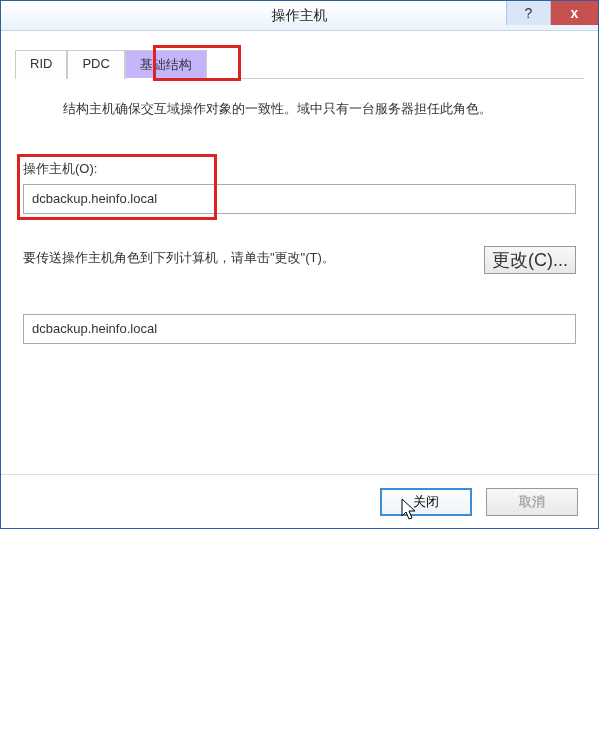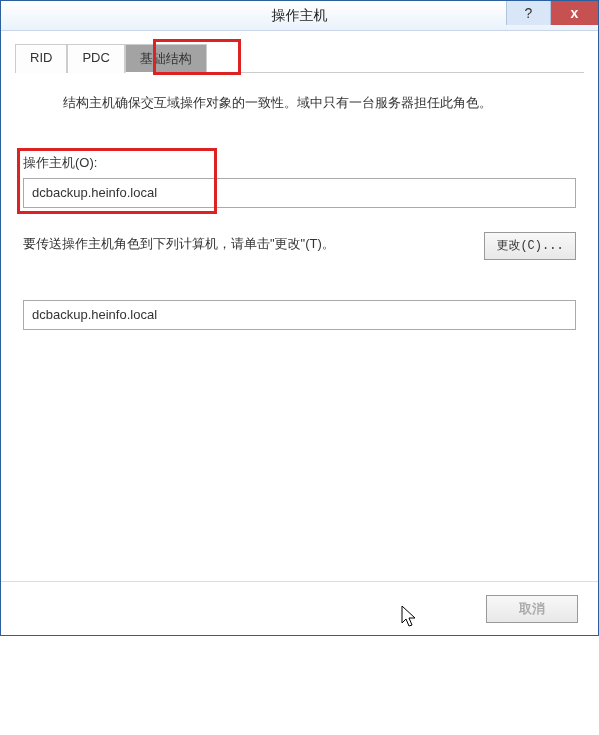--- a/index.html
+++ b/index.html
@@ -10,21 +10,21 @@
     body {
       font-family: "Microsoft YaHei", "Segoe UI", Tahoma, sans-serif;
       font-size: 13px;
       background: #fff;
       width: 599px;
       height: 735px;
       overflow: hidden;
     }
     .window {
       width: 599px;
-      height: 636px;
+      height: 529px;
       border: 1px solid #2b5f9e;
       background: #fff;
       position: relative;
     }
     .titlebar {
       height: 30px;
       background: linear-gradient(to bottom, #ffffff, #eaf2fb);
       border-bottom: 1px solid #c9d6e8;
       display: flex;
       align-items: center;
@@ -56,21 +56,21 @@
       color: #333;
       cursor: pointer;
     }
     .titlebar-btn.close {
       background: #c75050;
       color: #fff;
       width: 48px;
       font-weight: bold;
     }
     .content {
-      padding: 12px 14px 0 14px;
+      padding: 18px 14px 0 14px;
       position: absolute;
       top: 30px;
       left: 0;
       right: 0;
       bottom: 54px;
     }
     .tabs {
       display: flex;
       border-bottom: 1px solid #ccc;
       height: 30px;
@@ -82,21 +82,21 @@
       border-bottom: none;
       background: #fdfdfd;
       margin-right: 0;
       font-size: 13px;
       cursor: pointer;
       position: relative;
       top: 1px;
       color: #333;
     }
     .tab.active {
-      background: #a3a3a3;
+      background: #c4b5fd;
       border-bottom: 1px solid #fff;
       z-index: 2;
     }
     .tab-highlight {
       position: absolute;
       border: 3px solid #d22;
       pointer-events: none;
       z-index: 10;
     }
     .tab-highlight.tab3 {
@@ -109,21 +109,21 @@
       padding: 20px 8px 8px 8px;
     }
     .desc-text {
       color: #333;
       line-height: 1.6;
       margin-bottom: 40px;
       margin-left: 40px;
     }
     .field-group {
       position: relative;
-      margin-bottom: 24px;
+      margin-bottom: 32px;
     }
     .field-label {
       color: #333;
       margin-bottom: 6px;
       display: block;
     }
     .text-input {
       width: 100%;
       height: 30px;
       border: 1px solid #aaa;
@@ -151,25 +151,25 @@
       flex: 1;
       color: #333;
       line-height: 1.6;
       padding-top: 2px;
     }
     .change-btn {
       width: 92px;
       height: 28px;
       border: 1px solid #999;
       background: linear-gradient(to bottom, #f8f8f8, #e8e8e8);
-      font-size: 12px;
+      font-size: 18px;
       color: #333;
       cursor: pointer;
       margin-left: 10px;
-      font-family: Liberation Mono, monospace;
+      font-family: Liberation Sans, sans-serif;
     }
     .readonly-box {
       width: 100%;
       height: 30px;
       border: 1px solid #aaa;
       padding: 6px 8px;
       font-size: 13px;
       background: #fff;
       color: #333;
     }
@@ -265,20 +265,23 @@
       </div>
 
       <div class="readonly-box">
         <span>dcbackup.heinfo.local</span>
       </div>
 
     </div>
   </div>
 
   <div class="footer">
+    <button class="footer-btn primary">
+      <span>关闭</span>
+    </button>
     <button class="footer-btn disabled" disabled="">
       <span>取消</span>
     </button>
   </div>
 
   <svg class="cursor" viewBox="0 0 18 24">
     <path d="M1 1 L1 18 L5 14 L8 21 L11 20 L8 13 L14 13 Z" fill="#fff" stroke="#000" stroke-width="1"></path>
   </svg>
 
 </div>

